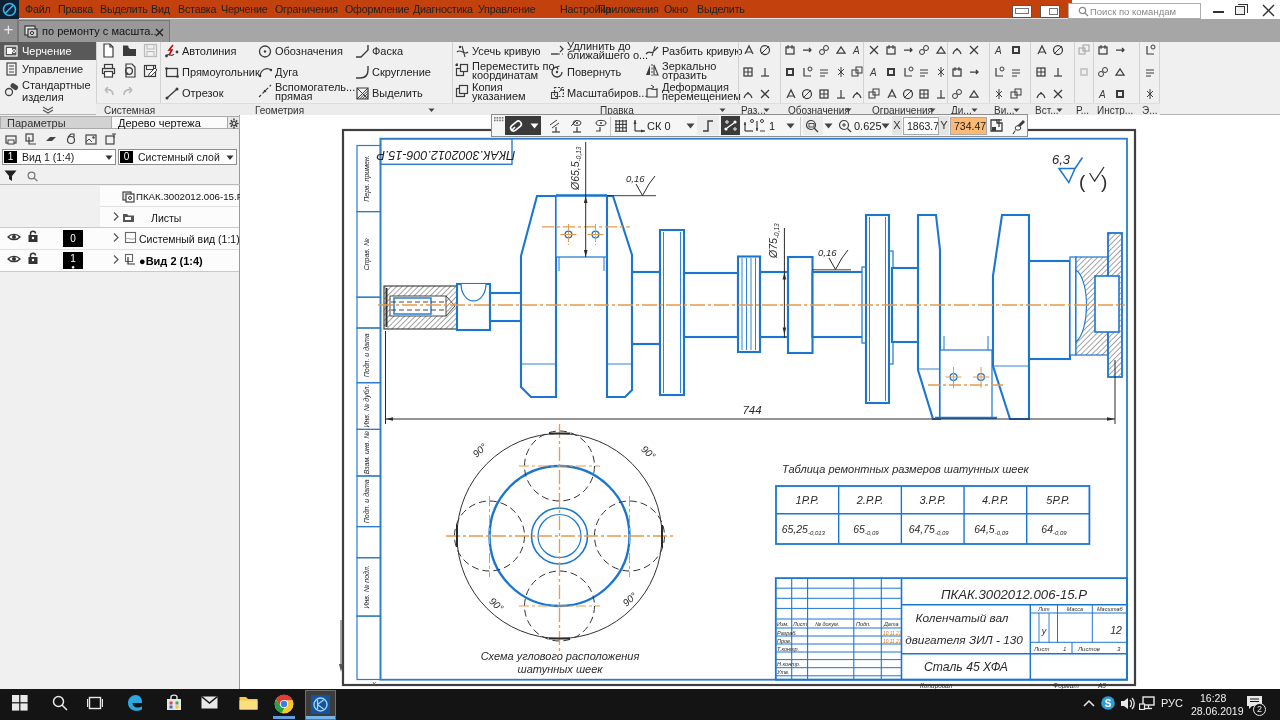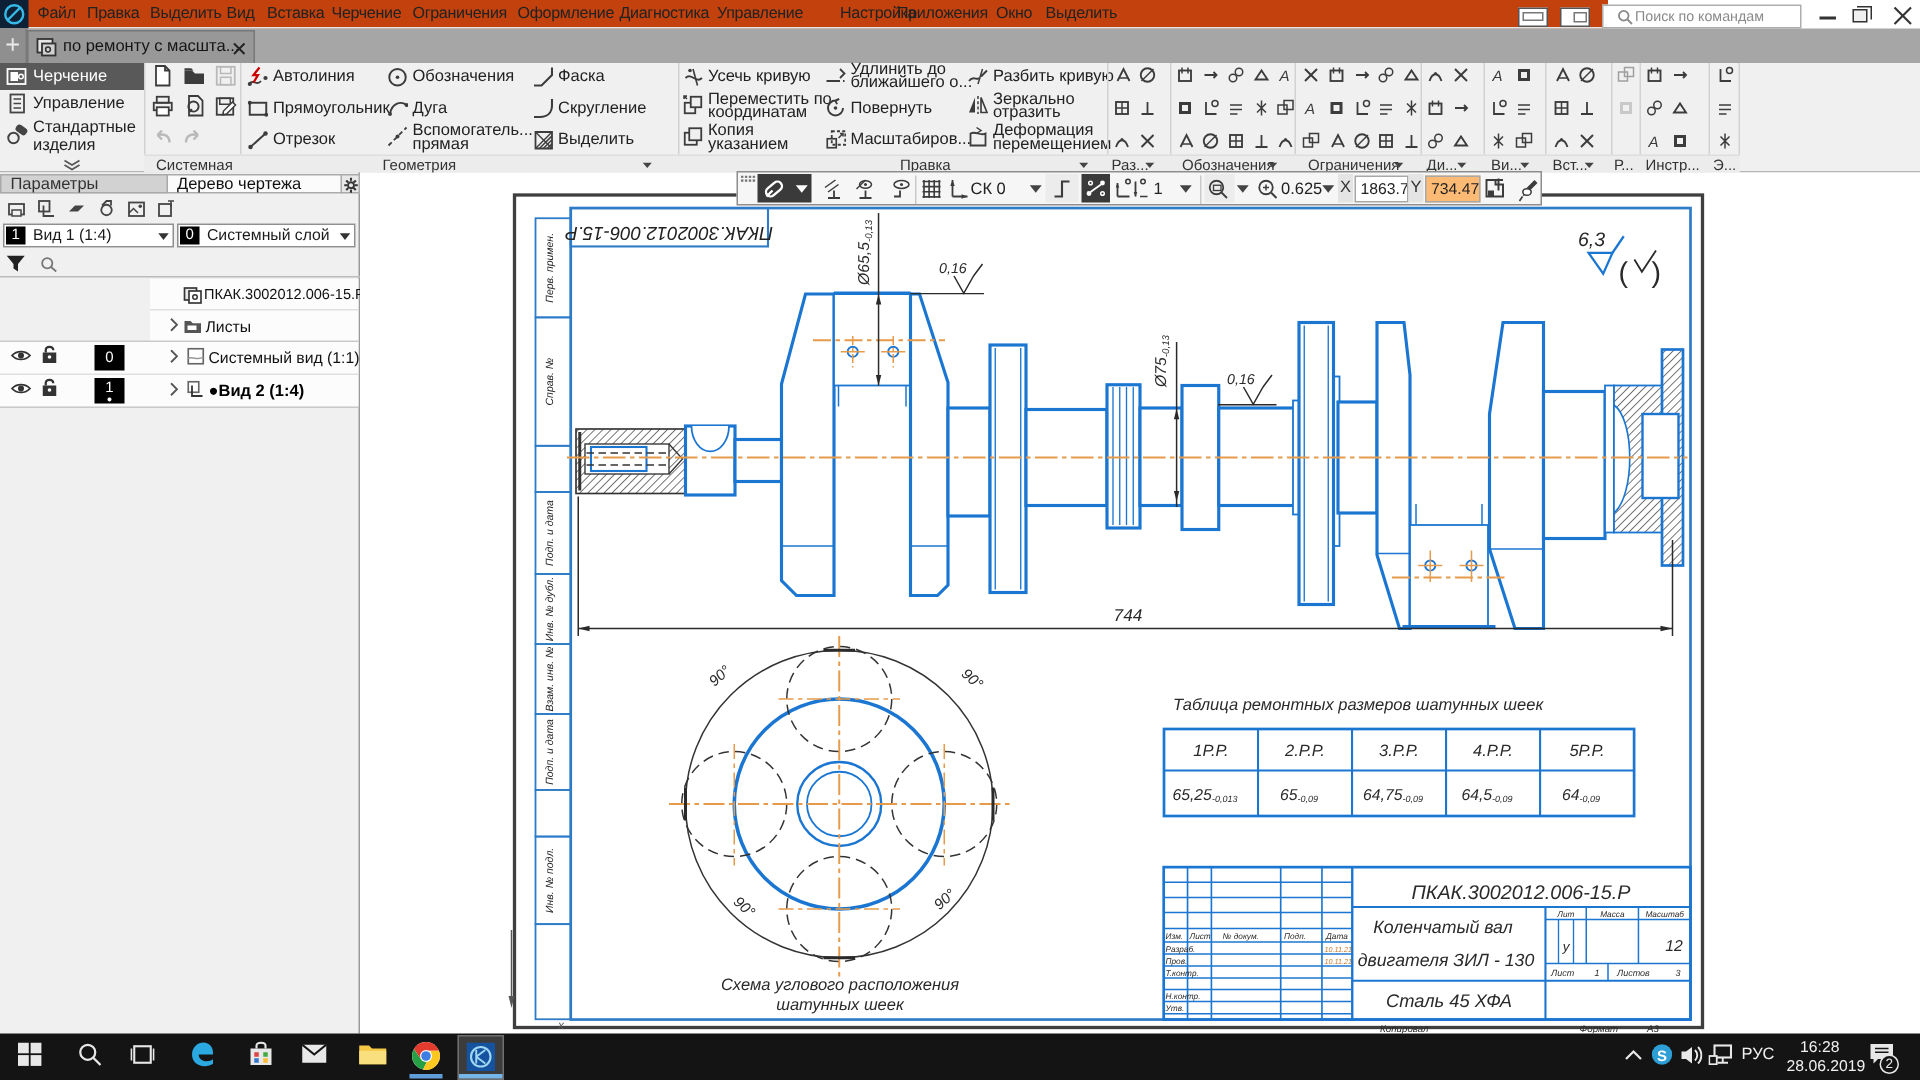--- a/index.html
+++ b/index.html
@@ -593,21 +593,21 @@
       <circle cx="8" cy="8" r="1.5" fill="none" stroke="#333"></circle>
     </svg>
     <span class="a" style="left:136px;top:76px;font-size:9.7px;color:#111">ПКАК.3002012.006-15.Р</span>
     <svg class="a" style="left:113px;top:97px" width="6" height="9">
       <path d="M1 0.5 L5 4.5 L1 8.5" fill="none" stroke="#555" stroke-width="1.2"></path>
     </svg>
     <svg class="ic" style="left:122px;top:96px" width="13" height="12">
       <path d="M1 3 H5 L6.5 4.5 H12 V11 H1 Z" fill="#555"></path>
       <rect x="3" y="6" width="6" height="3" fill="#fff"></rect>
     </svg>
-    <span class="a" style="left:137px;top:97px;font-size:10.5px;color:#111">Листы</span>
+    <span class="a" style="left:151px;top:97px;font-size:10.5px;color:#111">Листы</span>
     <svg class="ic" style="left:7px;top:116px" width="14" height="12">
       <path d="M1 6 C4 2.5 10 2.5 13 6 C10 9.5 4 9.5 1 6 Z" fill="none" stroke="#333" stroke-width="1.2"></path>
       <circle cx="7" cy="6" r="2" fill="#333"></circle>
     </svg>
     <svg class="ic" style="left:27px;top:115px" width="12" height="13">
       <rect x="1.5" y="5" width="9" height="7" fill="#333"></rect>
       <path d="M3.5 5 V3.5 C3.5 0.5 8.5 0.5 8.5 3.5" fill="none" stroke="#333" stroke-width="1.5"></path>
       <circle cx="6" cy="8" r="1.2" fill="#fff"></circle>
     </svg>
     <div class="a" style="left:63px;top:115px;width:20px;height:17px;background:#000;color:#fff;font-size:10px;text-align:center;line-height:17px">0</div>

